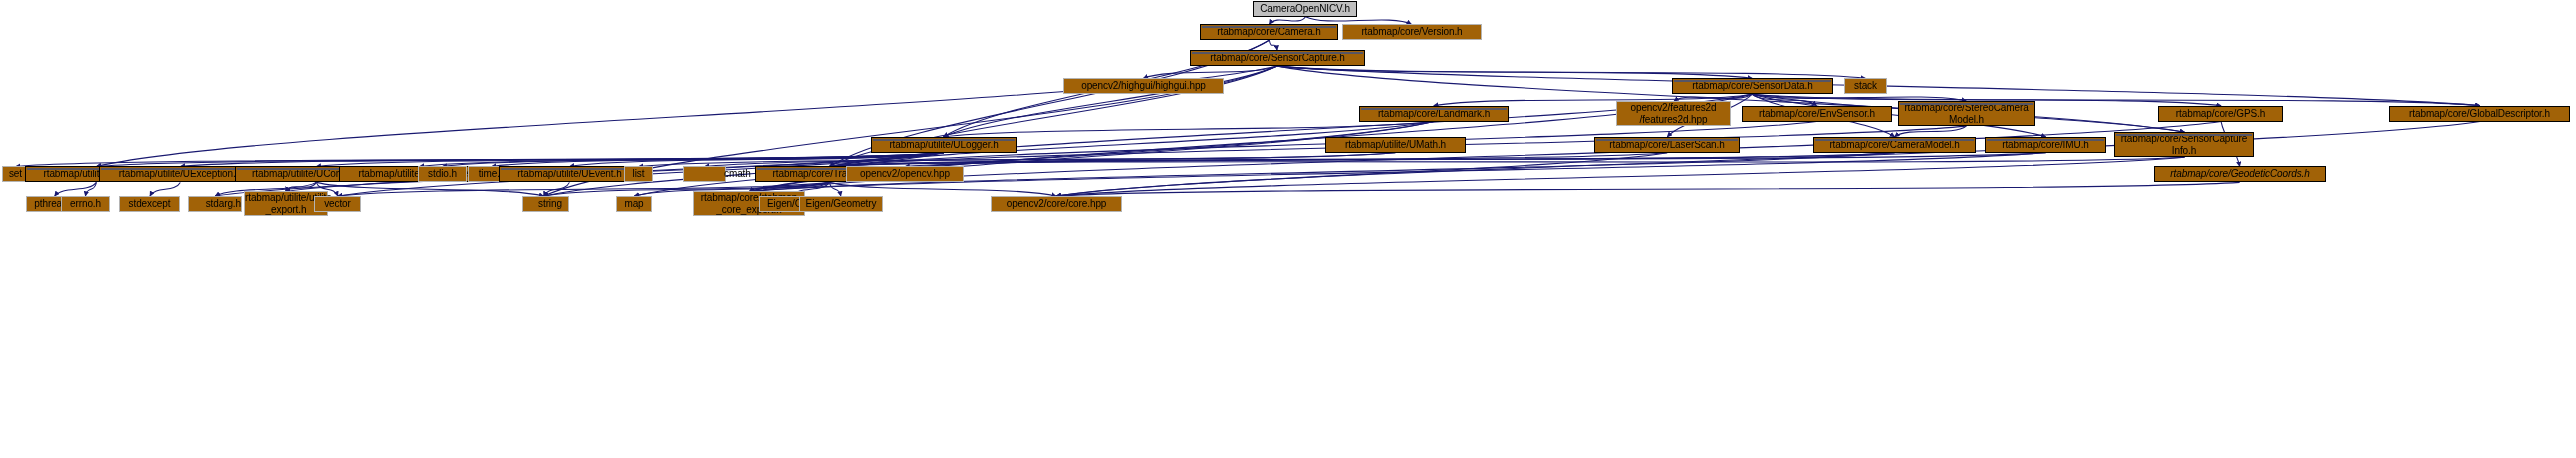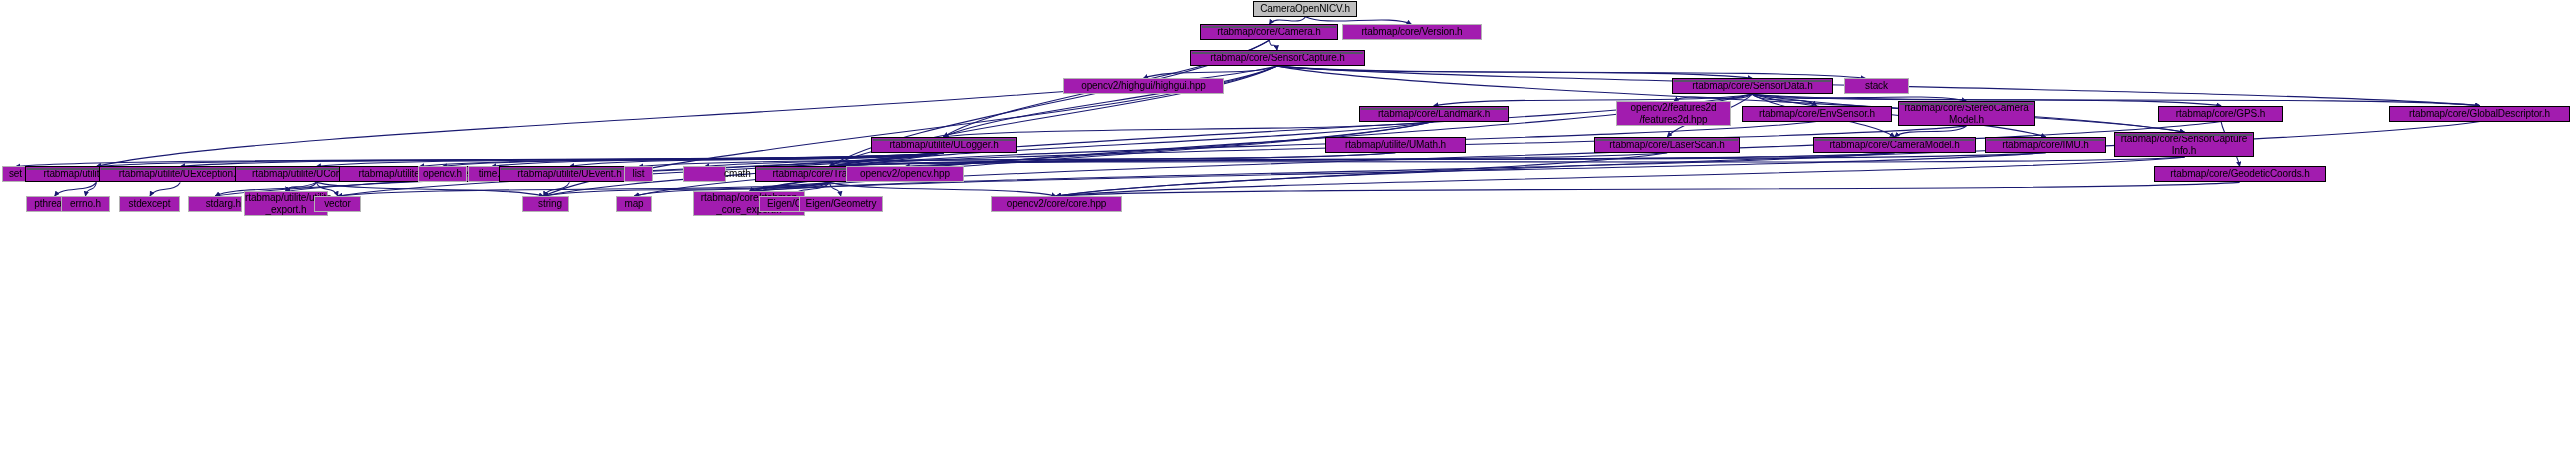--- a/index.html
+++ b/index.html
@@ -15,21 +15,21 @@
   #edges{position:absolute;left:0;top:0;width:2576px;height:459px;pointer-events:none;}
   .node{
     position:absolute;
     box-sizing:border-box;
     display:flex;
     align-items:center;
     justify-content:center;
     text-align:center;
     line-height:1.12;
     color:#000000;
-    background:#a21caf;
+    background:#a16207;
     white-space:pre-line;
     letter-spacing:-0.1px;
   }
   
   .node.root{
     background:#bfbfbf;
     border:1.1px solid #000000;
     font-size:10px;
   }
   
@@ -140,43 +140,43 @@
         <path d="M 1092.5 240 C 1095.425 254, 1104.575 244, 1107.5 258" marker-end="url(#arrow)"></path>
         <path d="M 1092.5 240 C 1150.7075 254, 1332.7925 244, 1391 258" marker-end="url(#arrow)"></path>
       </g>
   </svg>
 <div class="node root" style="left: 1253px; top: 0.8px; width: 104px; height: 16px;"><span>CameraOpenNICV.h</span></div>
     <div class="node doc bar" style="left: 1200px; top: 24px; width: 138px; height: 16px;"><span>rtabmap/core/Camera.h</span></div>
     <div class="node ext" style="left: 1342px; top: 24px; width: 140px; height: 16px; text-align: center;"><span>rtabmap/core/Version.h</span></div>
     <div class="node doc bar" style="left: 1190px; top: 50px; width: 175px; height: 16px;"><span>rtabmap/core/SensorCapture.h</span></div>
     <div class="node ext" style="left: 1063px; top: 78px; width: 161px; height: 16px;"><span>opencv2/highgui/highgui.hpp</span></div>
     <div class="node doc bar" style="left: 1672px; top: 78px; width: 161px; height: 16px;"><span>rtabmap/core/SensorData.h</span></div>
-    <div class="node ext" style="left: 1844px; top: 78px; width: 65px; height: 16px;"><span>stack</span></div>
+    <div class="node ext" style="left: 1844px; top: 78px; width: 43px; height: 16px;"><span>stack</span></div>
     <div class="node doc bar" style="left: 1359px; top: 106px; width: 150px; height: 16px;"><span>rtabmap/core/Landmark.h</span></div>
     <div class="node ext" style="left: 1616px; top: 101px; width: 115px; height: 25px;"><span>opencv2/features2d
 /features2d.hpp</span></div>
     <div class="node doc" style="left: 1742px; top: 106px; width: 150px; height: 16px;"><span>rtabmap/core/EnvSensor.h</span></div>
     <div class="node doc bar" style="left: 1898px; top: 101px; width: 137px; height: 25px;"><span>rtabmap/core/StereoCamera
 Model.h</span></div>
     <div class="node doc" style="left: 2158px; top: 106px; width: 125px; height: 16px;"><span>rtabmap/core/GPS.h</span></div>
     <div class="node doc" style="left: 2389px; top: 106px; width: 181px; height: 16px;"><span>rtabmap/core/GlobalDescriptor.h</span></div>
     <div class="node doc bar" style="left: 871px; top: 137px; width: 146px; height: 16px;"><span>rtabmap/utilite/ULogger.h</span></div>
     <div class="node doc" style="left: 1325px; top: 137px; width: 141px; height: 16px;"><span>rtabmap/utilite/UMath.h</span></div>
     <div class="node doc bar" style="left: 1594px; top: 137px; width: 146px; height: 16px;"><span>rtabmap/core/LaserScan.h</span></div>
     <div class="node doc bar" style="left: 1813px; top: 137px; width: 163px; height: 16px;"><span>rtabmap/core/CameraModel.h</span></div>
     <div class="node doc bar" style="left: 1985px; top: 137px; width: 121px; height: 16px;"><span>rtabmap/core/IMU.h</span></div>
     <div class="node doc bar" style="left: 2114px; top: 132px; width: 140px; height: 25px;"><span>rtabmap/core/SensorCapture
 Info.h</span></div>
-    <div class="node doc" style="left: 2154px; top: 166px; width: 172px; height: 16px;"><span>rtabmap/core/GeodeticCoords.h</span></div>
+    <div class="node doc" style="left: 2154px; top: 166px; width: 172px; height: 16px; font-style: italic;"><span>rtabmap/core/GeodeticCoords.h</span></div>
     <div class="node ext" style="left: 1.5px; top: 166px; width: 28px; height: 16px;"><span>set</span></div>
     <div class="node doc bar" style="left: 25px; top: 166px; width: 143px; height: 16px;"><span>rtabmap/utilite/UMutex.h</span></div>
     <div class="node doc bar" style="left: 99px; top: 166px; width: 162px; height: 16px;"><span>rtabmap/utilite/UException.h</span></div>
     <div class="node doc bar" style="left: 235px; top: 166px; width: 163px; height: 16px;"><span>rtabmap/utilite/UConversion.h</span></div>
     <div class="node doc" style="left: 339px; top: 166px; width: 160px; height: 16px;"><span>rtabmap/utilite/UDestroyer.h</span></div>
-    <div class="node ext" style="left: 418px; top: 166px; width: 49px; height: 16px;"><span>opencv.h</span></div>
+    <div class="node ext" style="left: 418px; top: 166px; width: 49px; height: 16px;"><span>stdio.h</span></div>
     <div class="node ext" style="left: 468px; top: 166px; width: 48px; height: 16px;"><span>time.h</span></div>
     <div class="node doc bar" style="left: 499px; top: 166px; width: 141px; height: 16px;"><span>rtabmap/utilite/UEvent.h</span></div>
     <div class="node ext" style="left: 624px; top: 166px; width: 29px; height: 16px;"><span>list</span></div>
     <div class="node ext" style="left: 683px; top: 166px; width: 43px; height: 16px; padding-left: 40px;"><span>cmath</span></div>
     <div class="node doc bar" style="left: 755px; top: 166px; width: 148px; height: 16px;"><span>rtabmap/core/Transform.h</span></div>
     <div class="node ext" style="left: 846px; top: 166px; width: 118px; height: 16px;"><span>opencv2/opencv.hpp</span></div>
     <div class="node ext" style="left: 26px; top: 196px; width: 58px; height: 16px;"><span>pthread.h</span></div>
     <div class="node ext" style="left: 61px; top: 196px; width: 49px; height: 16px;"><span>errno.h</span></div>
     <div class="node ext" style="left: 119px; top: 196px; width: 61px; height: 16px;"><span>stdexcept</span></div>
     <div class="node ext" style="left: 188px; top: 196px; width: 54px; height: 16px; text-align: right;"><span>stdarg.h</span></div>

